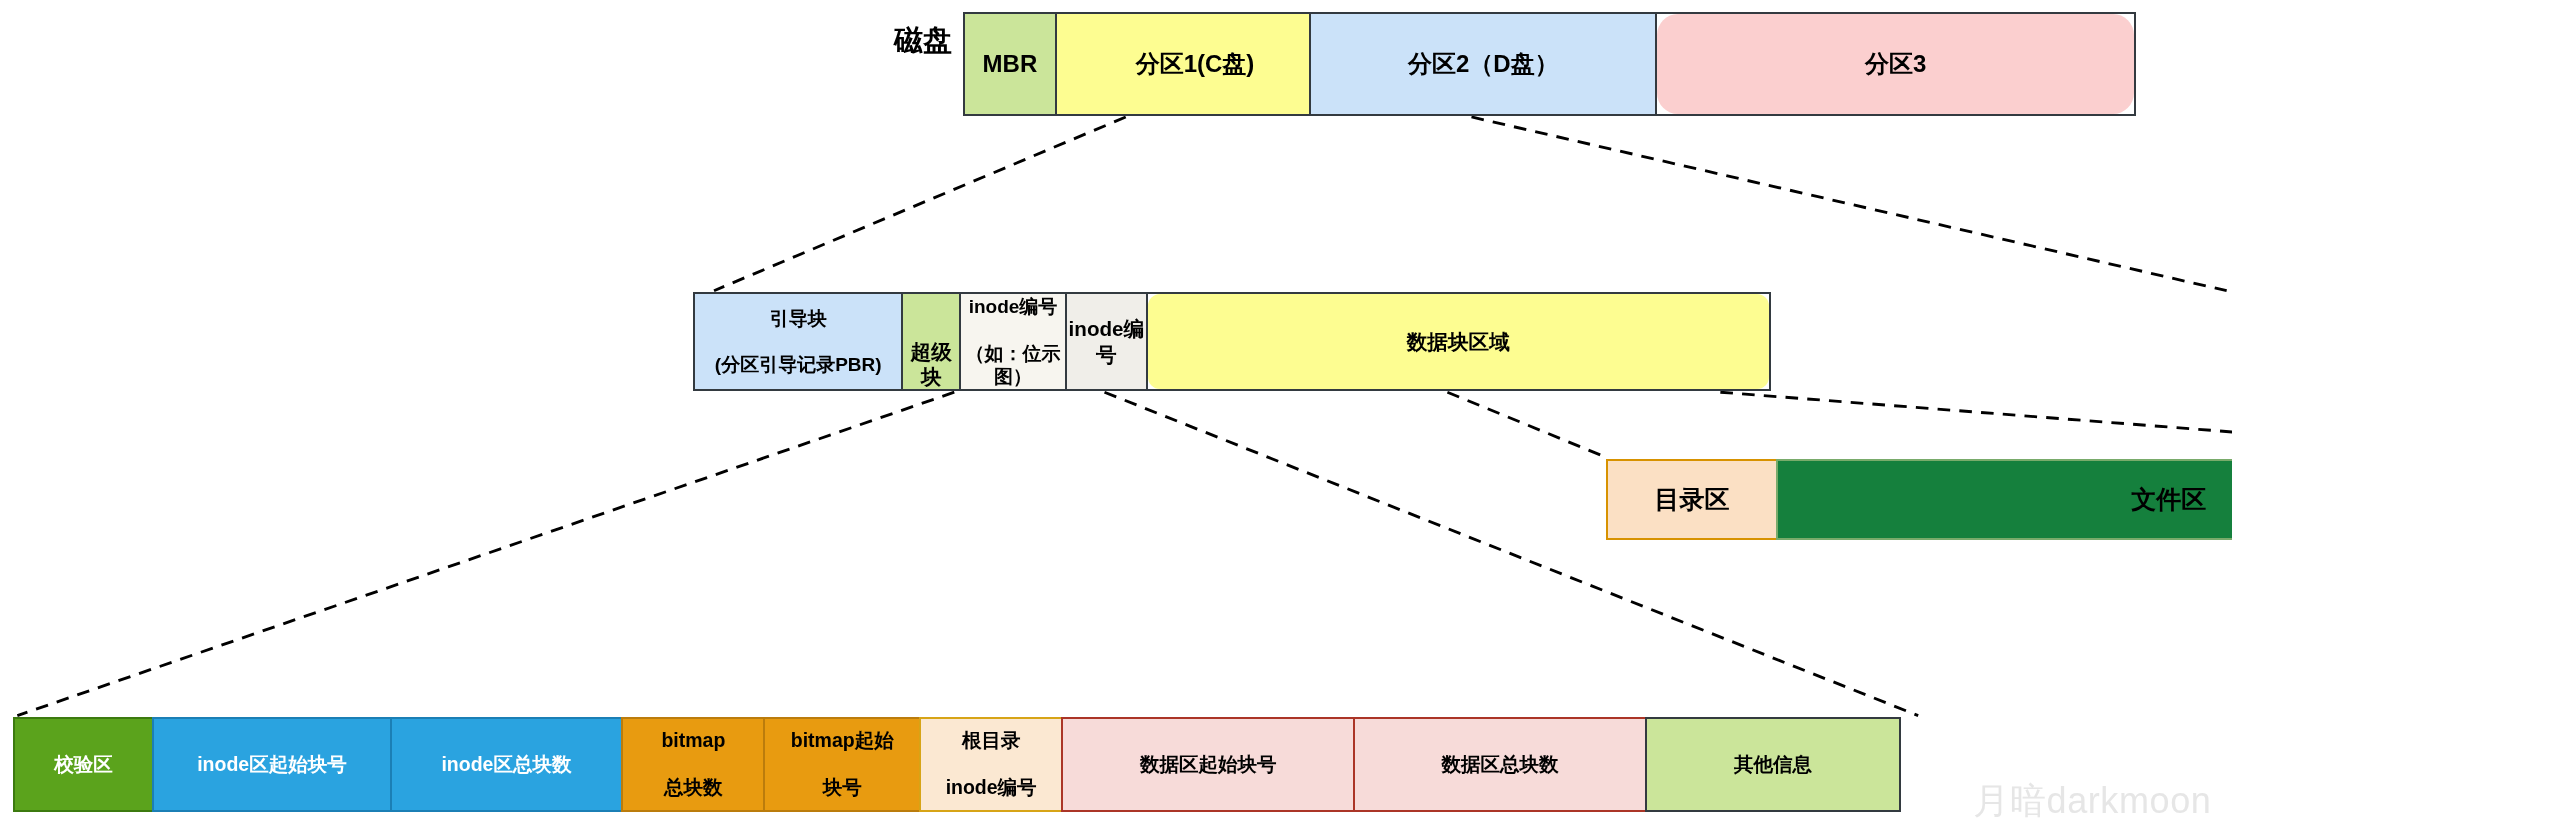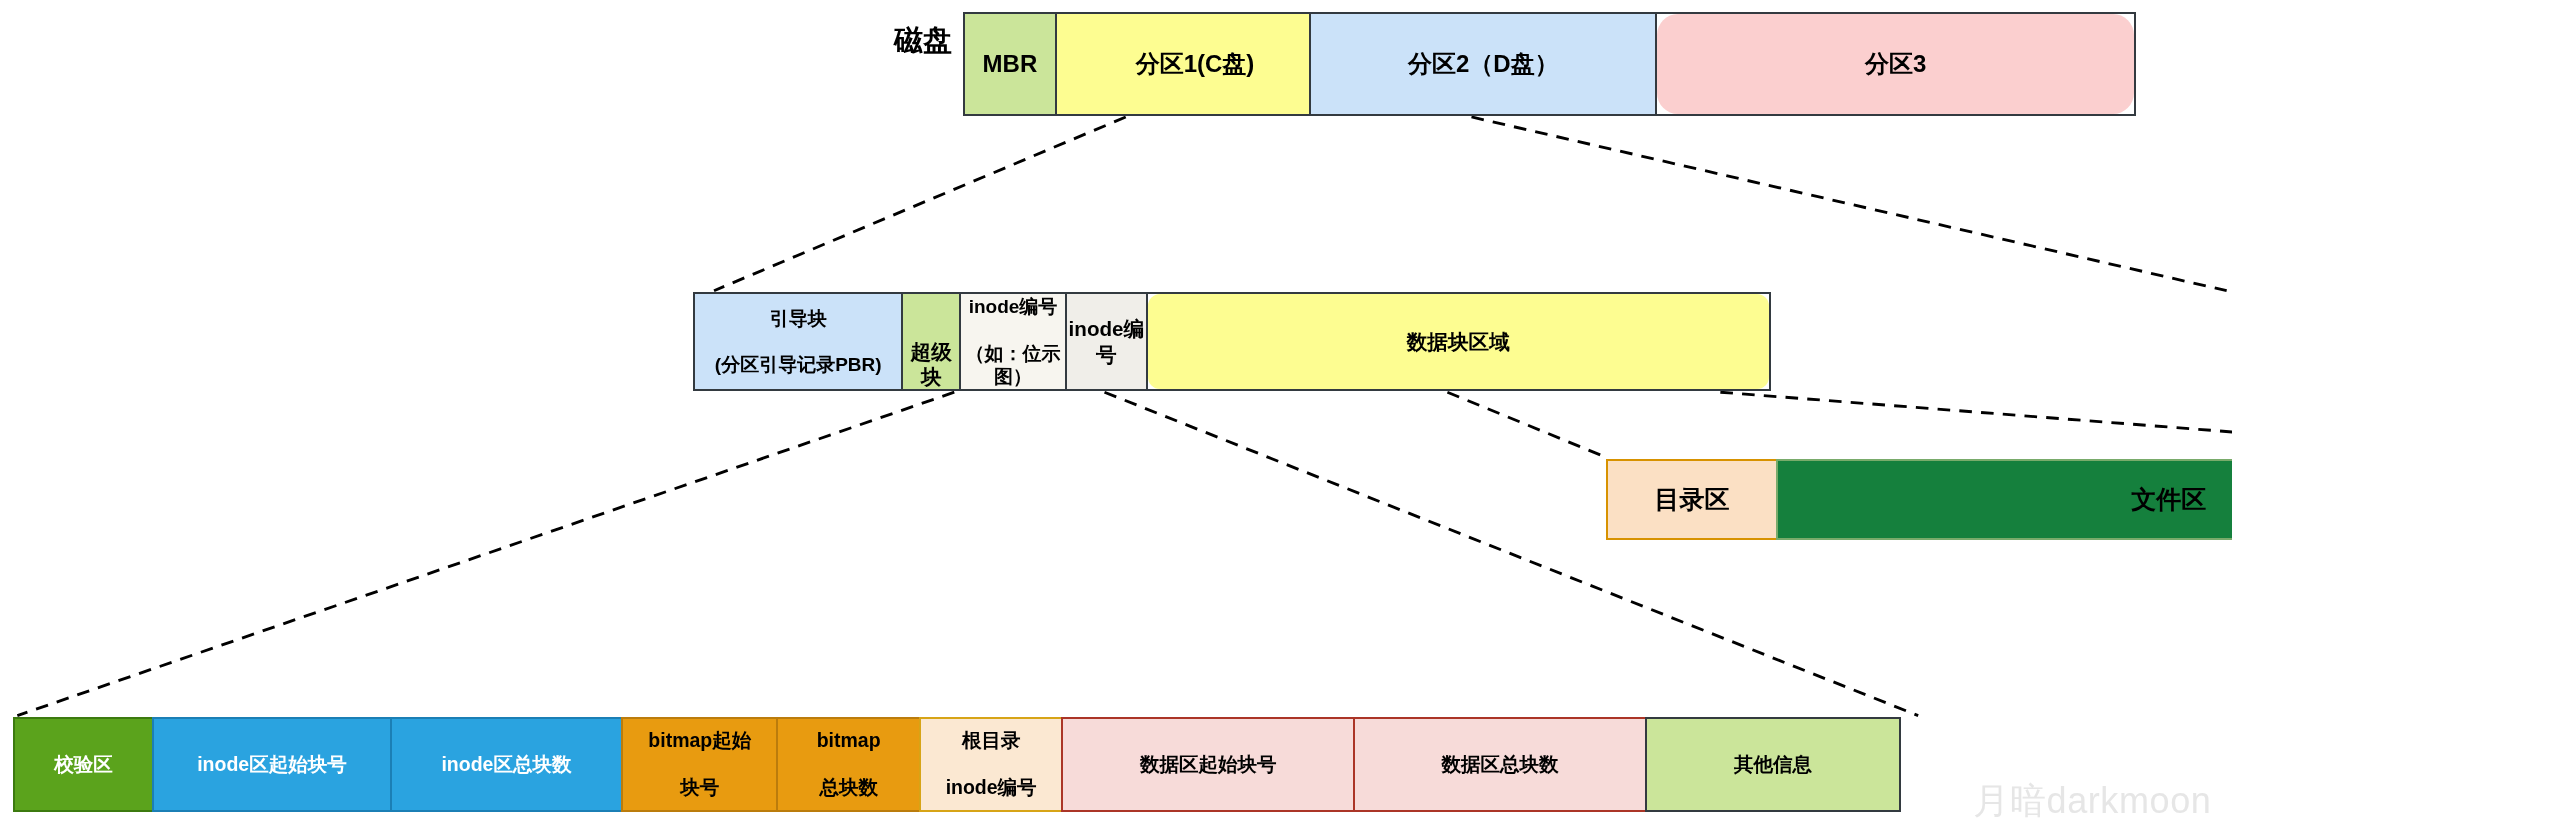--- a/index.html
+++ b/index.html
@@ -184,30 +184,30 @@
   <div class="row" id="row-super">
       <div class="cell" style="flex: 0 0 7.43377%; background: rgb(91, 163, 28); color: rgb(255, 255, 255); border: 2.3px solid rgb(60, 122, 15);">
         <span>校验区</span>
       </div>
       <div class="cell" style="flex: 0 0 12.5741%; background: rgb(42, 163, 224); color: rgb(255, 255, 255); border: 2.3px solid rgb(27, 127, 181); margin-left: -2.3px;">
         <span>inode区起始块号</span>
       </div>
       <div class="cell" style="flex: 0 0 12.2578%; background: rgb(42, 163, 224); color: rgb(255, 255, 255); border: 2.3px solid rgb(27, 127, 181); margin-left: -2.3px;">
         <span>inode区总块数</span>
       </div>
+      <div class="cell" style="flex: 0 0 7.59193%; background: rgb(232, 155, 16); color: rgb(0, 0, 0); border: 2.3px solid rgb(187, 124, 12); margin-left: -2.3px; flex-direction: column;">
+        <span>bitmap</span>
+        <br>
+        <span>总块数</span>
+      </div>
       <div class="cell" style="flex: 0 0 8.26414%; background: rgb(232, 155, 16); color: rgb(0, 0, 0); border: 2.3px solid rgb(187, 124, 12); margin-left: -2.3px; flex-direction: column;">
         <span>bitmap起始</span>
         <br>
         <span>块号</span>
       </div>
-      <div class="cell" style="flex: 0 0 7.59193%; background: rgb(232, 155, 16); color: rgb(0, 0, 0); border: 2.3px solid rgb(187, 124, 12); margin-left: -2.3px; flex-direction: column;">
-        <span>bitmap</span>
-        <br>
-        <span>总块数</span>
-      </div>
       <div class="cell" style="flex: 0 0 7.59193%; background: rgb(251, 232, 210); color: rgb(0, 0, 0); border: 2.3px solid rgb(215, 164, 22); margin-left: -2.3px; flex-direction: column;">
         <span>根目录</span>
         <br>
         <span>inode编号</span>
       </div>
       <div class="cell" style="flex: 0 0 15.4211%; background: rgb(247, 219, 217); color: rgb(0, 0, 0); border: 2.3px solid rgb(171, 53, 39); margin-left: -2.3px;">
         <span>数据区起始块号</span>
       </div>
       <div class="cell" style="flex: 0 0 15.4211%; background: rgb(247, 219, 217); color: rgb(0, 0, 0); border: 2.3px solid rgb(171, 53, 39); margin-left: -2.3px;">
         <span>数据区总块数</span>

